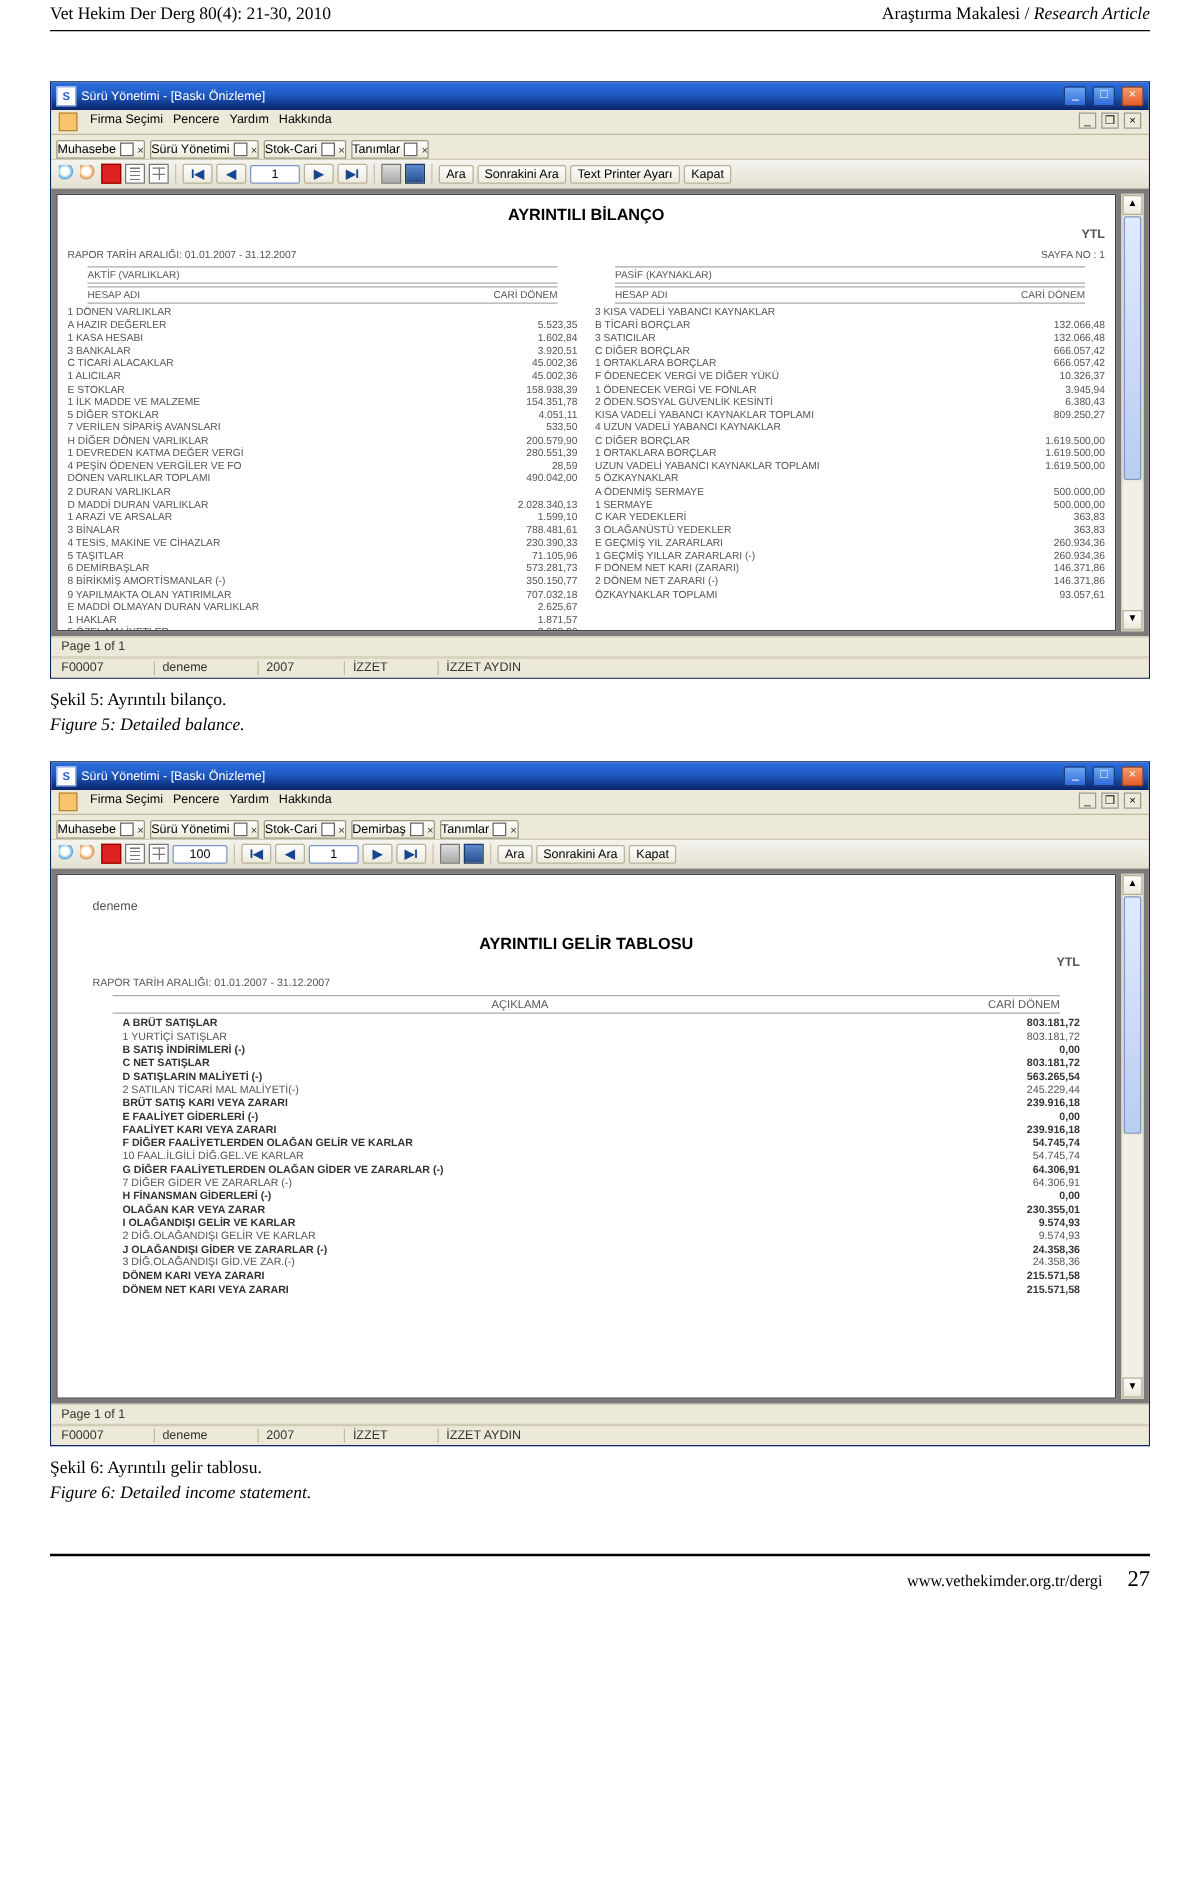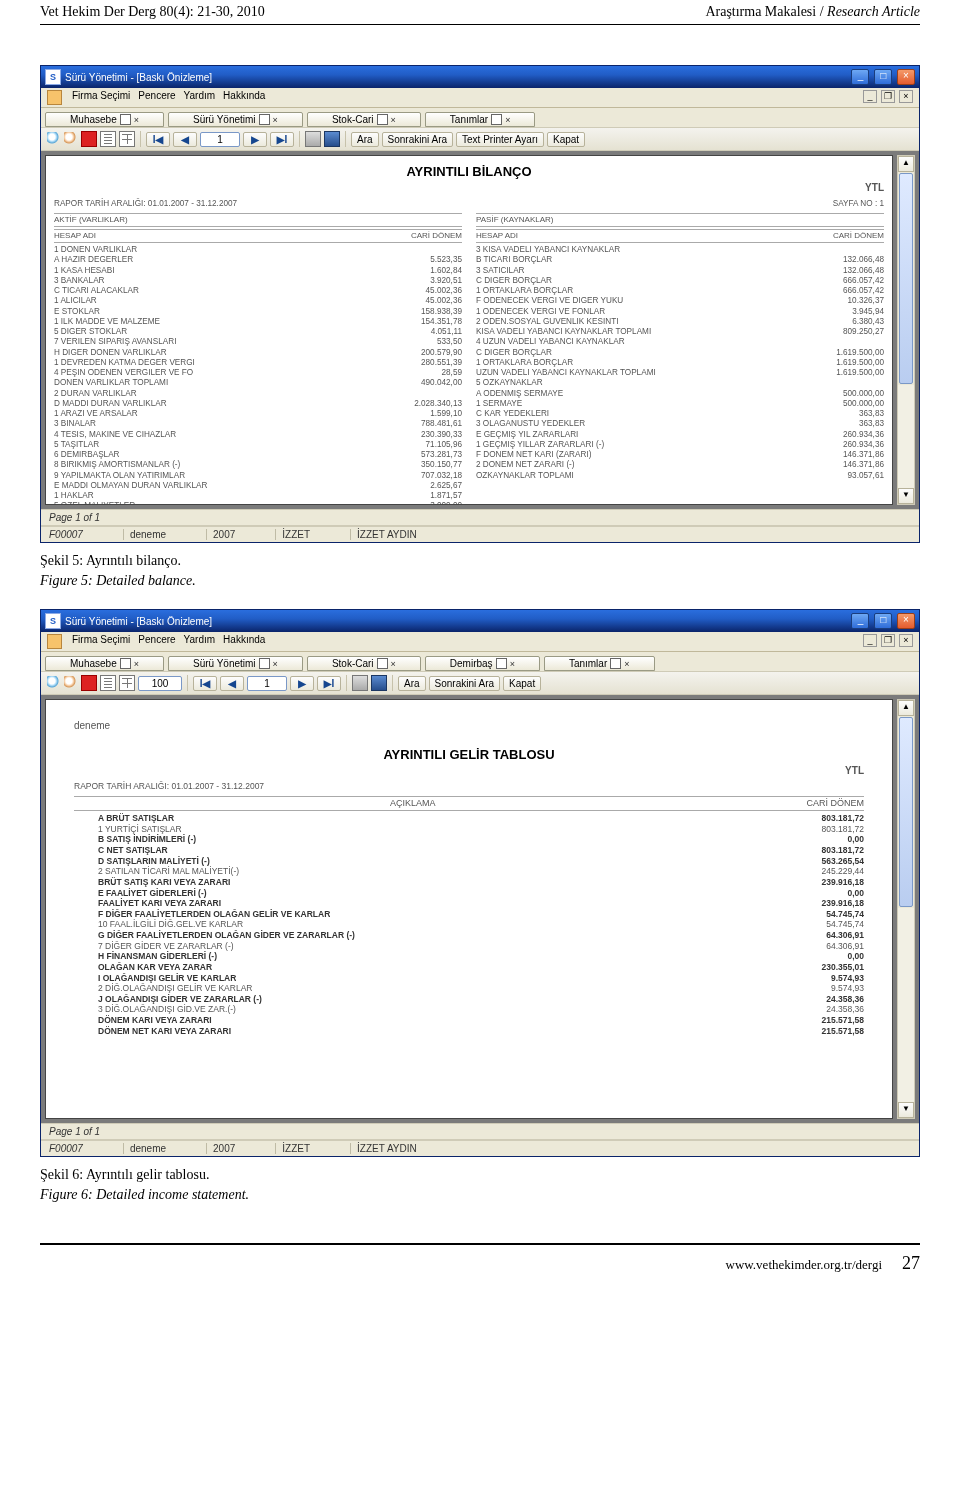--- a/index.html
+++ b/index.html
@@ -83,21 +83,21 @@
   }
 
   .xp-tabs {
     display:flex; gap:4px; padding:4px 4px 0 4px;
     background:#ece9d8;
     font-size:10px;
   }
   .xp-tab {
     border:1px solid #9a9a84;
     background:linear-gradient(#fff,#ece9d8);
-    padding:1px 24px;
+    padding:1px 0;
     border-radius:2px 2px 0 0;
     display:flex;align-items:center;gap:3px;
   }
   .xp-tab .dot{width:9px;height:9px;border:1px solid #666;background:#fff;}
   .xp-tab .x{font-size:9px;color:#333;}
 
   .xp-toolbar {
     display:flex; align-items:center; gap:3px;
     padding:3px 6px;
     background:linear-gradient(#f4f3ee,#e5e2d2);
@@ -147,35 +147,35 @@
     background:#fff;flex:1;border:1px solid #444;
     padding:6px 8px;
     font-size:8.2px; color:#555; line-height:1.25;
     overflow:hidden;
   }
   .rp-title{text-align:center;font-weight:bold;font-size:13px;color:#000;margin:2px 0;}
   .rp-sub{text-align:right;font-weight:bold;font-size:10px;margin-bottom:4px;}
   .rp-row{display:flex;justify-content:space-between;margin-bottom:2px;}
   .rp-2col{display:flex;gap:14px;}
   .rp-col{flex:1;}
-  .rp-hdr{border-top:1px solid #aaa;border-bottom:1px solid #aaa;font-size:8px;display:flex;justify-content:space-between;padding:1px 0;margin:2px 0;}
+  .rp-hdr{border-top:1px solid #aaa;border-bottom:1px solid #aaa;font-size:8px;display:flex;justify-content:space-between;padding:1px 0;margin:2px 16px;}
   .rp-line{display:flex;justify-content:space-between;white-space:nowrap;}
   .rp-line .l{overflow:hidden;text-overflow:ellipsis;margin-right:8px;}
   .rp-line .r{flex-shrink:0;}
 
   .incometable .rp-hdr{font-size:9px;}
   .incometable .rp-line{font-size:8.5px;margin-left:24px;}
   .incometable .bold{font-weight:bold;color:#333;}
 
   .statusbar{
     display:flex;gap:40px;background:#ece9d8;border-top:1px solid #cfcbb7;
     padding:2px 8px;font-size:10px;color:#333;
   }
   .statusbar .cell{border-left:1px solid #bfbba5;padding-left:6px;}
-  .statusbar .first{border-left:0;padding-left:0;font-style:italic;}
+  .statusbar .first{border-left:0;padding-left:0;}
 
   .figcap{
     font-family:"Times New Roman",serif;
     font-size:14px;
     margin:6px 0 4px 0;
   }
   .figcap-it{font-style:italic;font-size:14px;margin-bottom:20px;}
 
   .bottom-hr{border:0;border-top:2px solid #000;margin-top:40px;}
   .footer{

